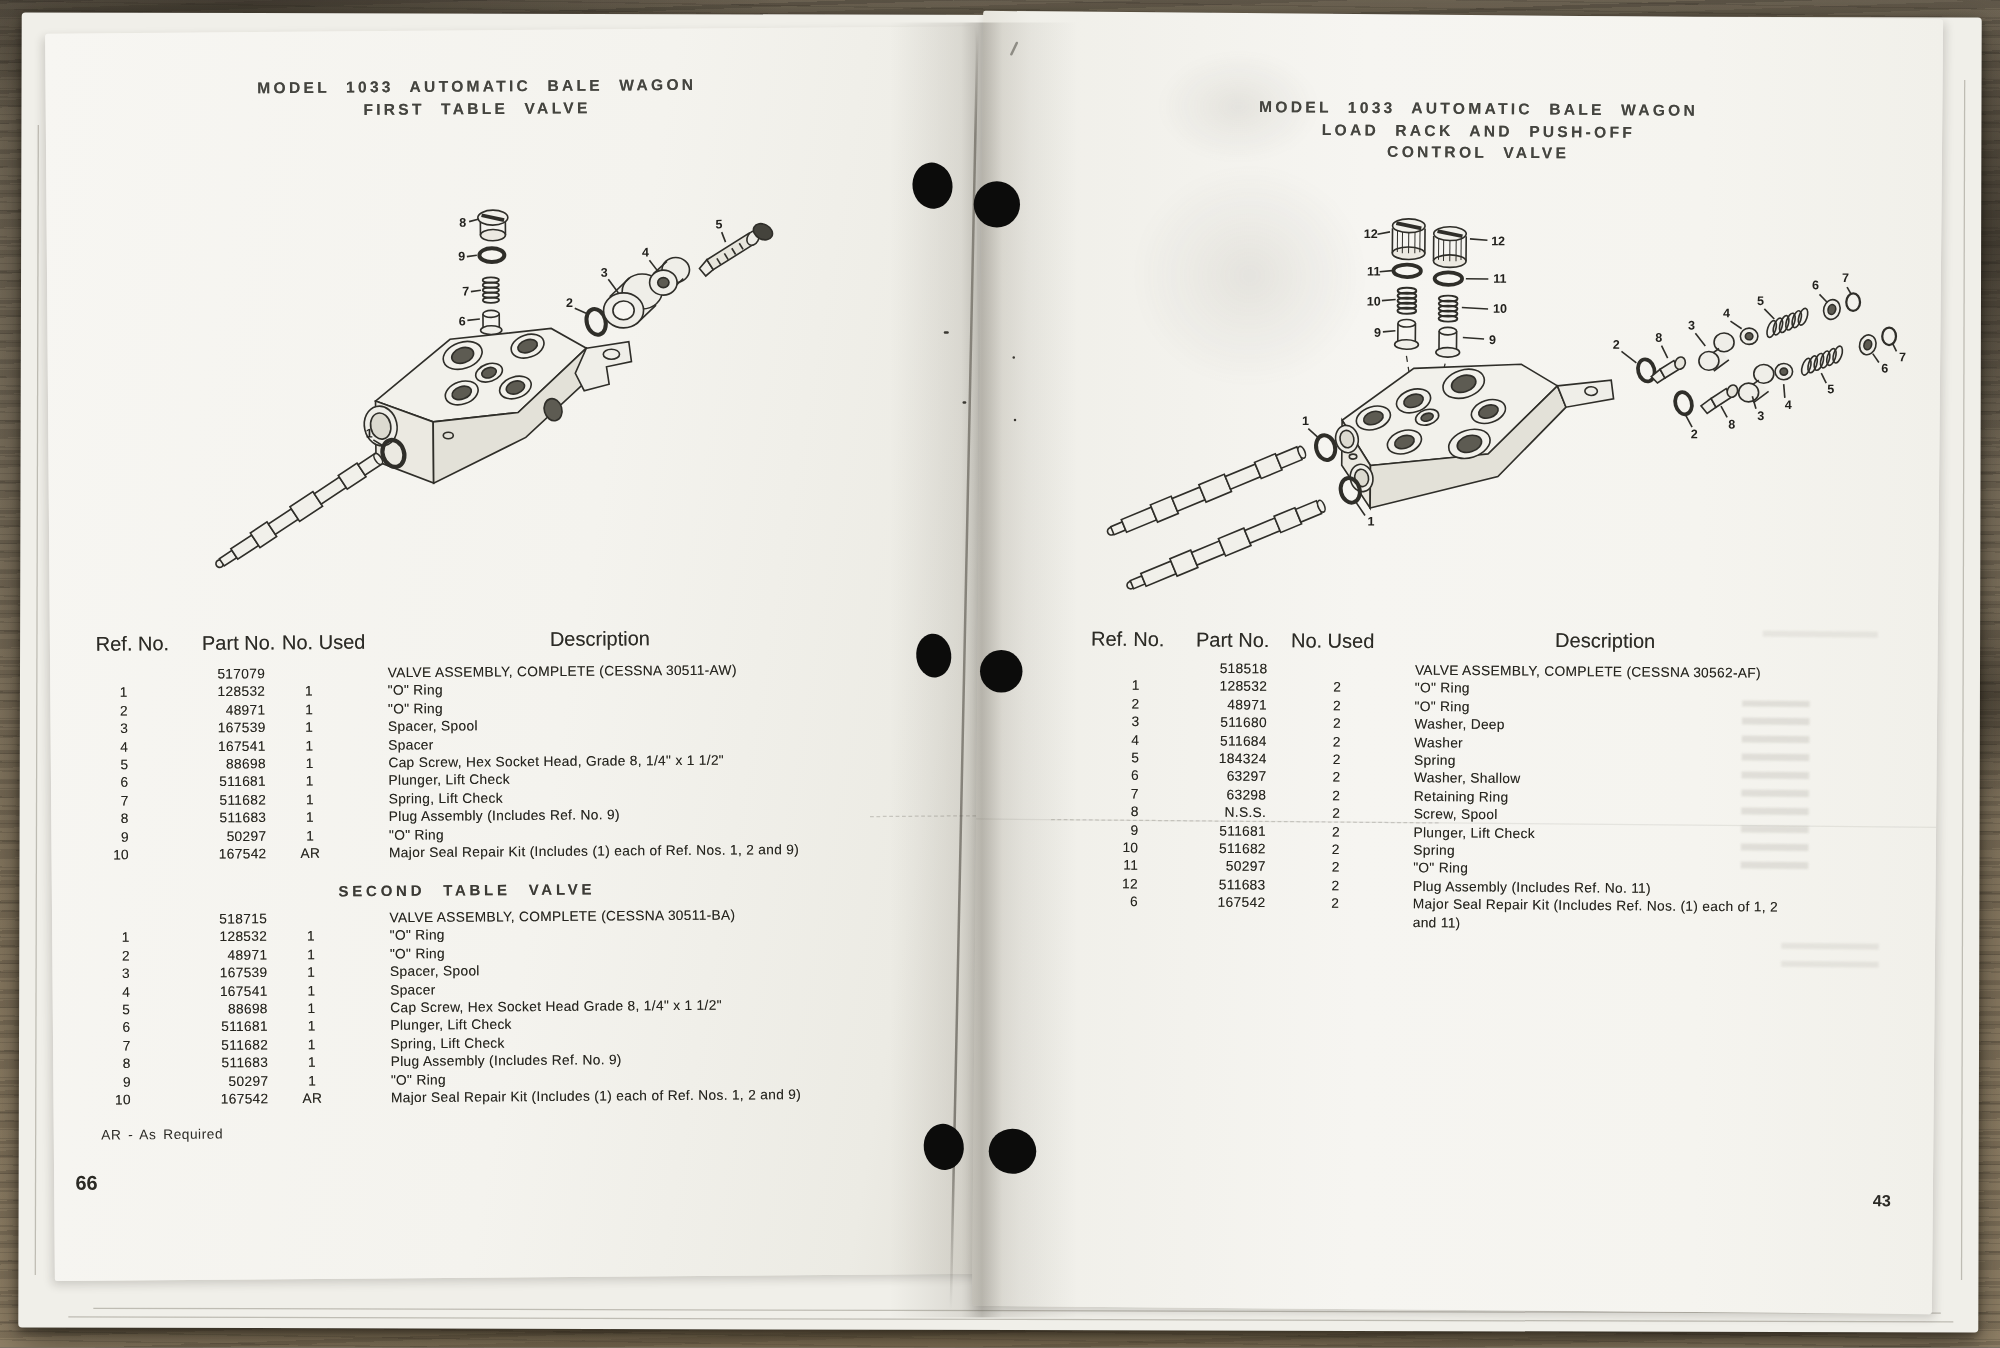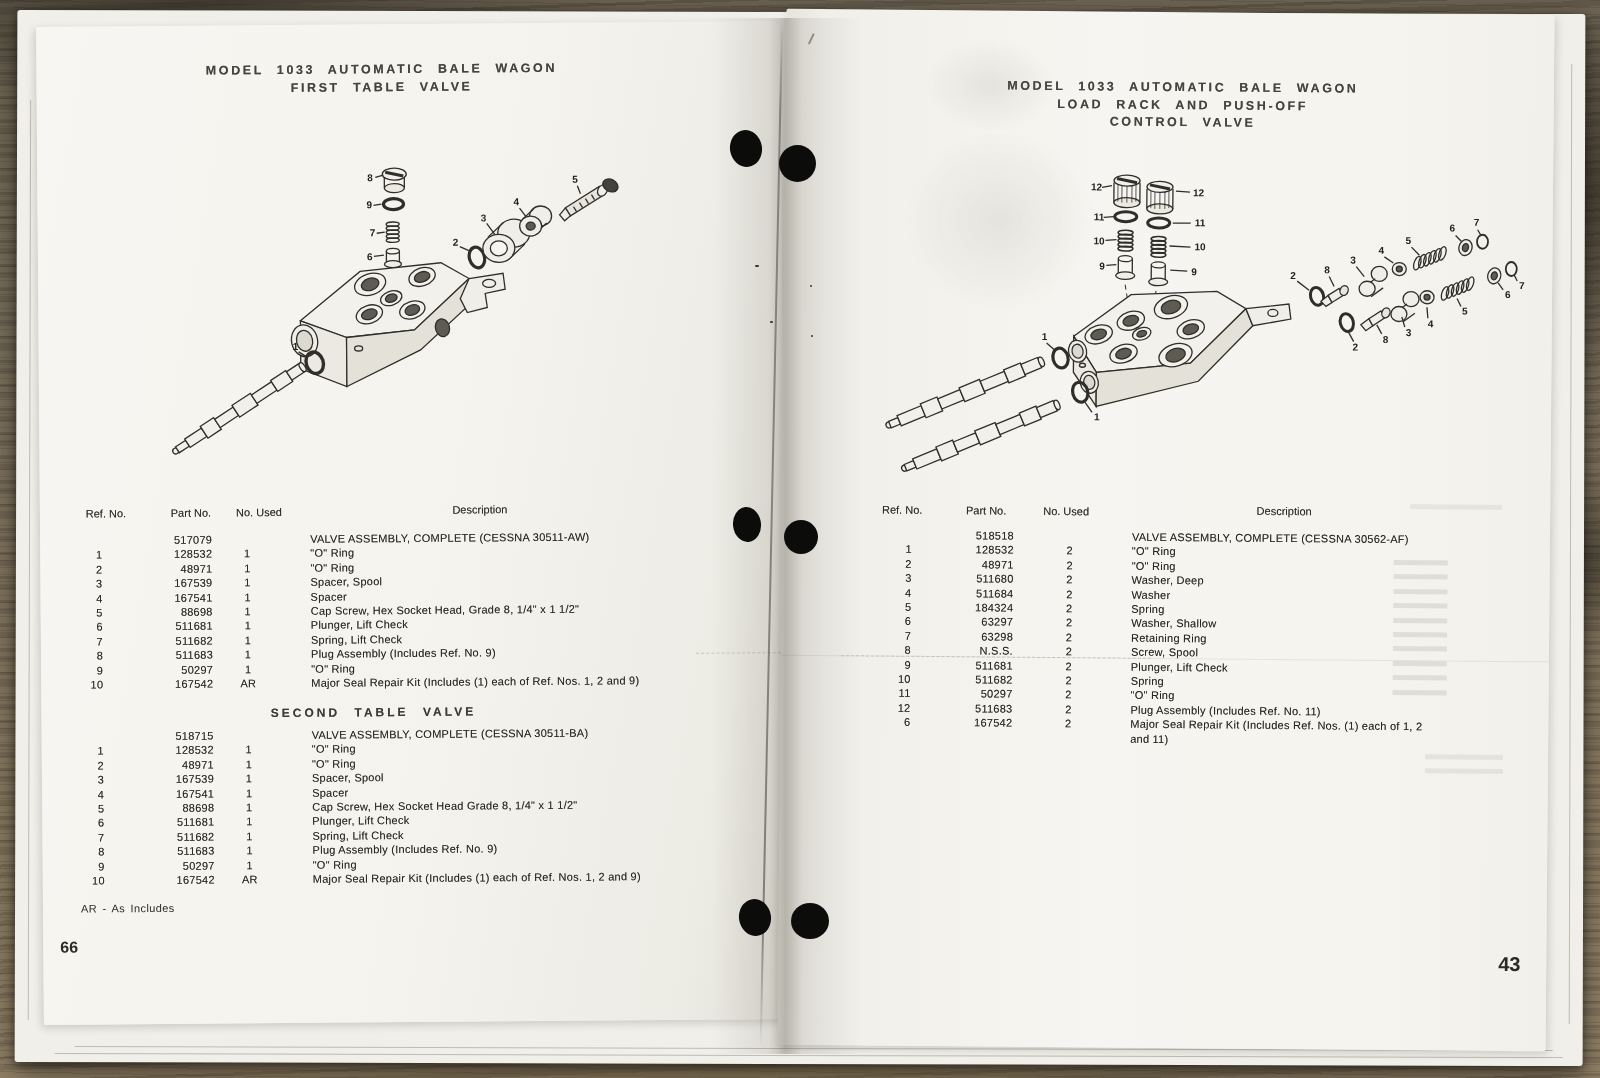--- a/index.html
+++ b/index.html
@@ -29,21 +29,21 @@
     box-shadow:2px 3px 8px rgba(40,35,25,.18);}
   .gutter{position:absolute;left:712px;top:18px;width:150px;height:1036px;pointer-events:none;
     background:linear-gradient(90deg,transparent 0%,rgba(96,90,78,.14) 38%,rgba(70,65,55,.30) 49%,rgba(96,90,78,.13) 60%,transparent 100%);}
   .gutter-line{position:absolute;left:781px;top:26px;width:2px;height:1022px;transform:rotate(1.2deg);transform-origin:top center;pointer-events:none;
     background:linear-gradient(180deg,rgba(70,65,55,0),rgba(70,65,55,.5) 8%,rgba(60,56,48,.55) 88%,rgba(70,65,55,0));}
   .binder-dot{position:absolute;background:#0c0c0b;border-radius:50%;}
   .speck{position:absolute;background:#3a3832;border-radius:1px;}
   
   .title{position:absolute;text-align:center;color:#44443f;font-size:12.5px;font-weight:bold;
     letter-spacing:2.6px;word-spacing:7px;text-shadow:0 0 .5px rgba(60,60,52,.55);}
-  .th{position:absolute;transform:translateX(-50%);font-size:11px;color:#2c2b26;white-space:nowrap;
+  .th{position:absolute;transform:translateX(-50%);font-size:16px;color:#2c2b26;white-space:nowrap;
     text-shadow:0 0 .4px rgba(50,48,40,.5);}
   .parts-table{position:absolute;color:#26251ف;}
   .parts-table{color:#26251f;text-shadow:0 0 .4px rgba(50,48,40,.45);}
   .pt-row{display:grid;min-height:14.4px;font-size:11px;letter-spacing:.25px;}
   .left-t .pt-row{grid-template-columns:30px 110px 70px 1fr;}
   .right-t .pt-row{grid-template-columns:68px 102px 112px 1fr;}
   .pt-row span{line-height:14.4px;}
   .c0,.c1{text-align:right;}
   .c2{text-align:center;}
   .c3{text-align:left;white-space:pre-line;}
@@ -331,21 +331,21 @@
           <span class="c3">"O" Ring</span>
         </div>
         <div class="pt-row">
           <span class="c0">10</span>
           <span class="c1">167542</span>
           <span class="c2">AR</span>
           <span class="c3">Major Seal Repair Kit (Includes (1) each of Ref. Nos. 1, 2 and 9)</span>
         </div>
       </div>
 
-    <div class="footnote" style="left:38px;top:876px;">AR - As Includes</div>
+    <div class="footnote" style="left:38px;top:876px;">AR - As Required</div>
     <div class="pageno" style="left:17px;top:912px;font-size:16px;">66</div>
 
     <div class="crease" style="left:655px;top:631px;width:90px;border-top:1px dashed rgba(70,65,55,.22);"></div>
   </div>
 
   <div class="page page-right">
     <div class="title" style="left:97px;top:68px;width:600px;">MODEL 1033 AUTOMATIC BALE WAGON</div>
     <div class="title" style="left:97px;top:86px;width:600px;">LOAD RACK AND PUSH-OFF</div>
     <div class="title" style="left:97px;top:103px;width:600px;">CONTROL VALVE</div>
 
@@ -651,21 +651,21 @@
         </div>
         <div class="pt-row">
           <span class="c0">6</span>
           <span class="c1">167542</span>
           <span class="c2">2</span>
           <span class="c3">Major Seal Repair Kit (Includes Ref. Nos. (1) each of 1, 2
 and 11)</span>
         </div>
       </div>
 
-    <div class="pageno" style="left:720px;top:938px;font-size:20px;font-weight:600;">43</div>
+    <div class="pageno" style="left:720px;top:938px;font-size:13px;font-weight:600;">43</div>
 
     <div class="crease" style="left:0;top:646px;width:768px;border-top:1px solid rgba(70,65,55,.09);"></div>
     <div class="crease" style="left:60px;top:646px;width:310px;border-top:1px dashed rgba(70,65,55,.20);"></div>
     <div class="speck" style="left:24px;top:24px;width:2px;height:12px;transform:rotate(25deg);background:rgba(60,58,50,.5);"></div>
   </div>
 
   <div class="gutter"></div>
   <div class="gutter-line"></div>
 
   <div class="binder-dot" style="left:730px;top:130px;width:32px;height:37px;transform:rotate(-8deg);"></div>

